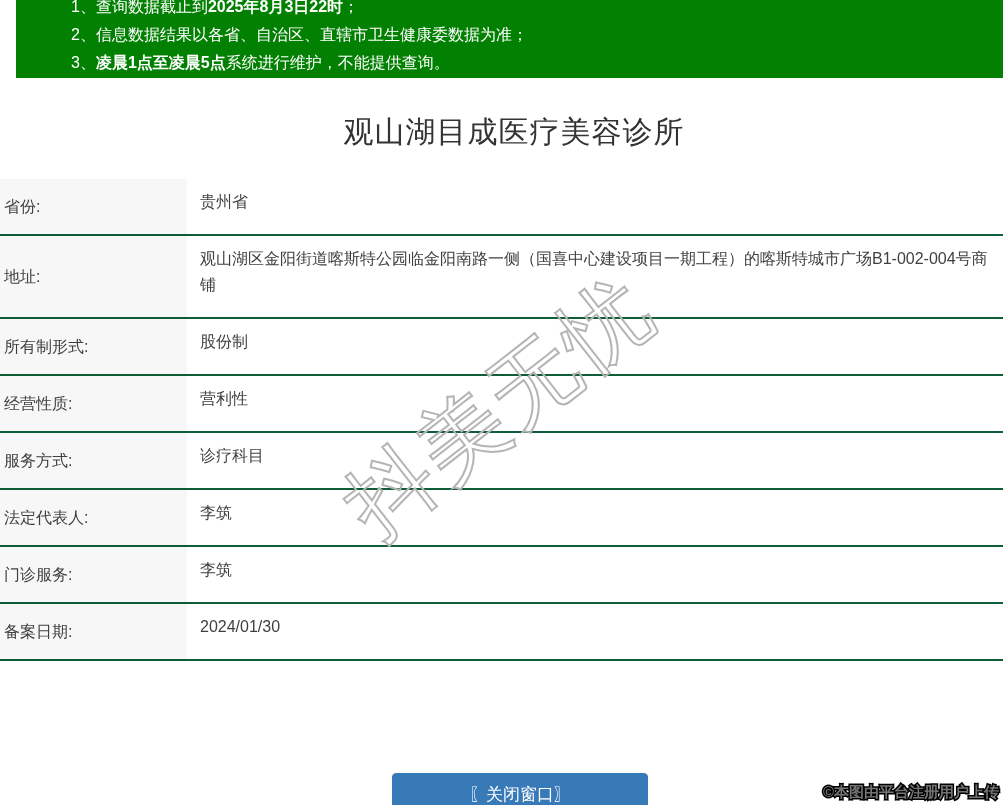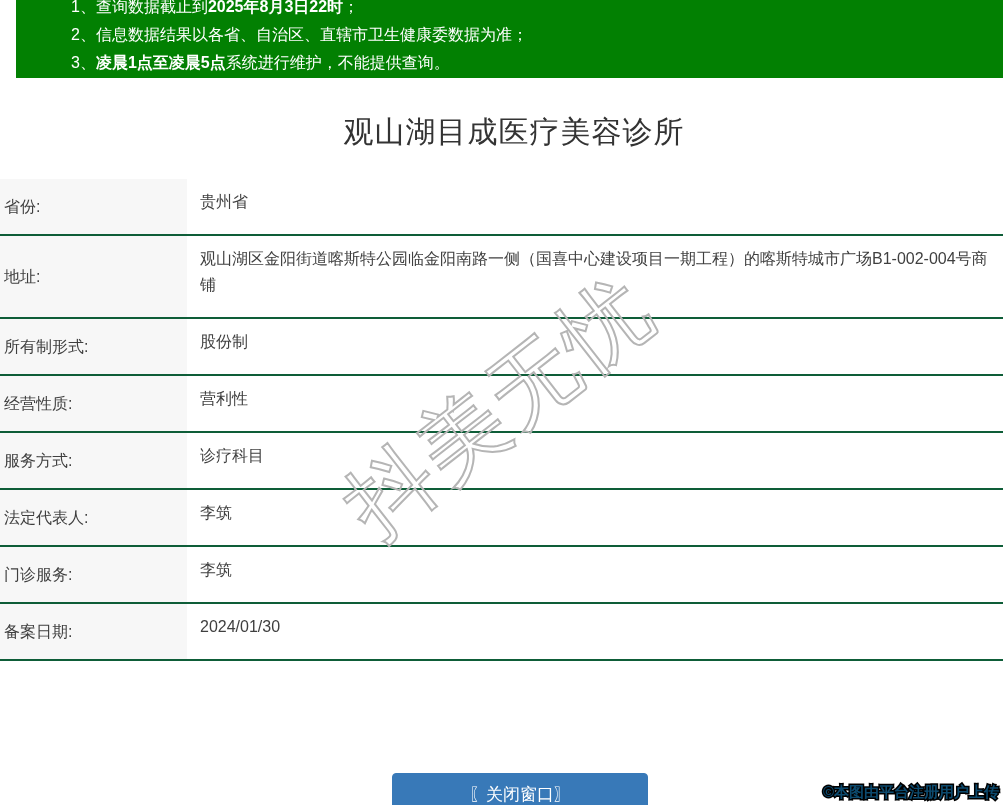--- a/index.html
+++ b/index.html
@@ -77,21 +77,21 @@
     position: absolute; left: 500px; top: 408px;
     transform: translate(-50%, -50%) rotate(-38deg);
     font-size: 86px; letter-spacing: 4px; white-space: nowrap;
     color: transparent;
     -webkit-text-stroke: 2px #b5b5b5;
     pointer-events: none; z-index: 50;
   }
   .wm-credit {
     position: absolute; top: 783px; right: 4px;
     font-size: 15px; font-weight: bold; white-space: nowrap;
-    color: #0c4a6e;
+    color: #737373;
     -webkit-text-stroke: 3px #000;
     paint-order: stroke fill;
     pointer-events: none; z-index: 60;
   }
 </style>
 </head>
 <body>
 
 <div class="banner">
   <div class="line"><span>1、查询数据截止到</span><b>2025年8月3日22时</b><span>；</span></div>

